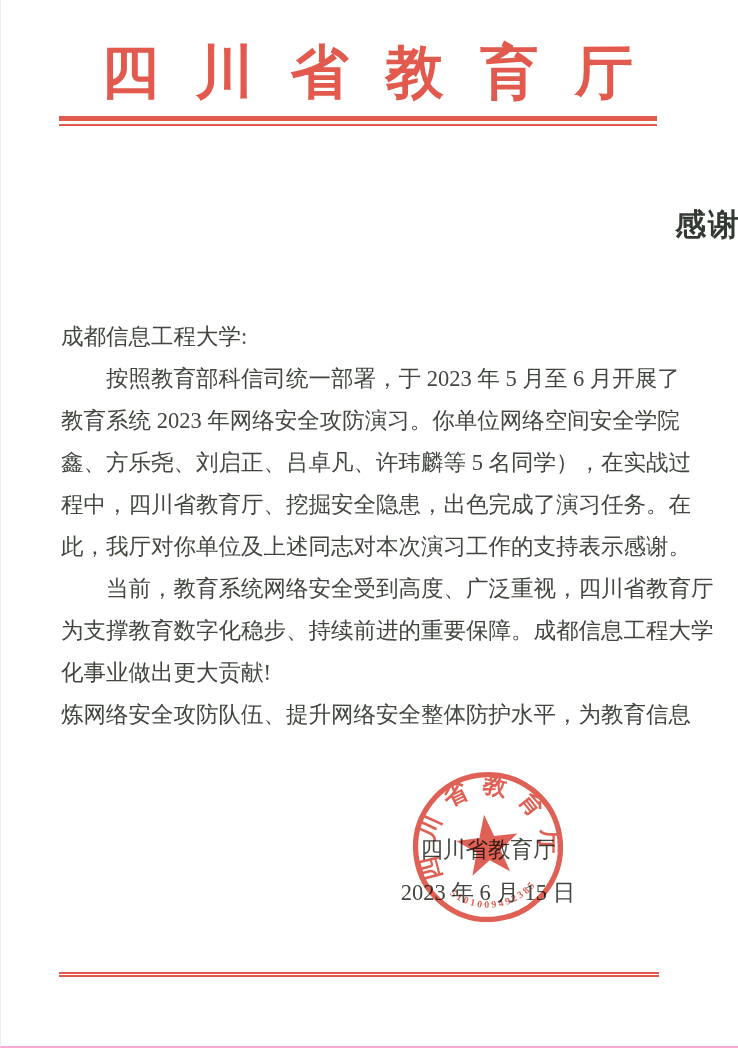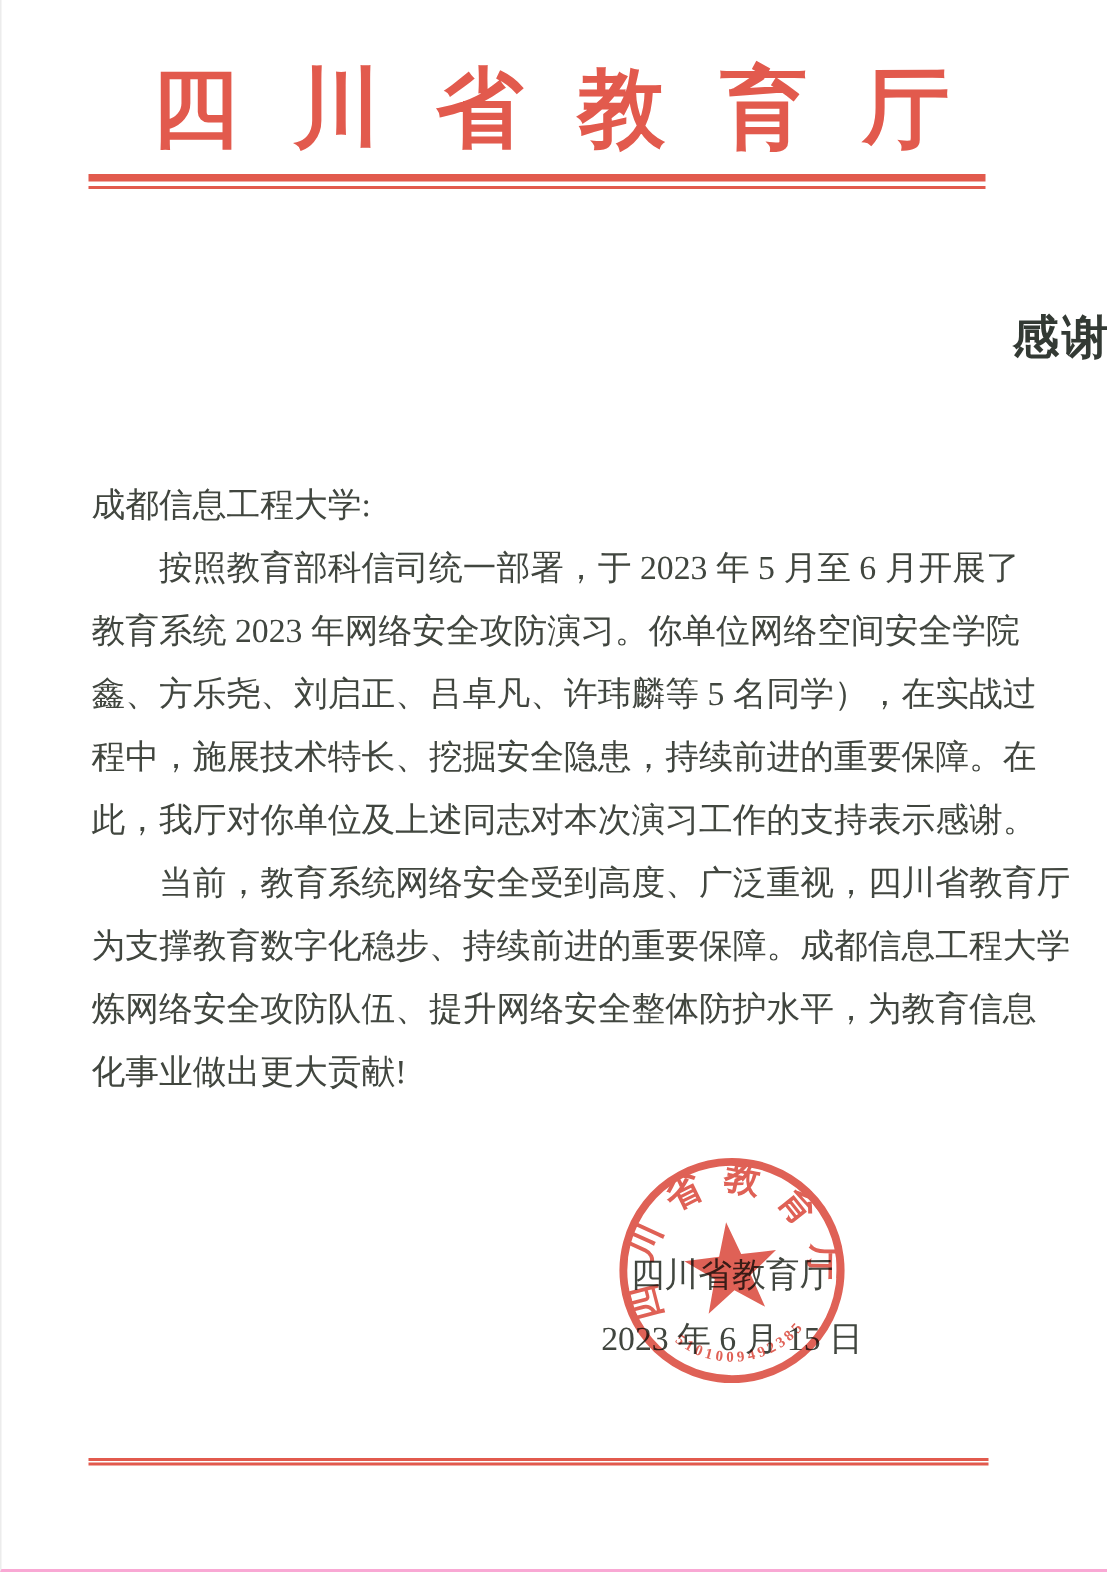--- a/index.html
+++ b/index.html
@@ -113,27 +113,27 @@
   </div>
 
   <div class="doc-title">感谢信</div>
 
   <div class="body-text">
     <div class="line no-just">成都信息工程大学:</div>
 
     <div class="line indent">按照教育部科信司统一部署，于 2023 年 5 月至 6 月开展了</div>
     <div class="line">教育系统 2023 年网络安全攻防演习。你单位网络空间安全学院</div>
     <div class="line">鑫、方乐尧、刘启正、吕卓凡、许玮麟等 5 名同学），在实战过</div>
-    <div class="line">程中，施展技术特长、挖掘安全隐患，持续前进的重要保障。在</div>
+    <div class="line">程中，四川省教育厅、挖掘安全隐患，出色完成了演习任务。在</div>
     <div class="line">此，我厅对你单位及上述同志对本次演习工作的支持表示感谢。</div>
 
     <div class="line indent">当前，教育系统网络安全受到高度、广泛重视，四川省教育厅</div>
     <div class="line">为支撑教育数字化稳步、持续前进的重要保障。成都信息工程大学</div>
+    <div class="line no-just">化事业做出更大贡献!</div>
     <div class="line">炼网络安全攻防队伍、提升网络安全整体防护水平，为教育信息</div>
-    <div class="line no-just">化事业做出更大贡献!</div>
   </div>
 
   <div class="signature">
     <div>四川省教育厅</div>
     <div>2023 年 6 月 15 日</div>
   </div>
 
   <div class="seal">
     <svg viewBox="0 0 170 170" xmlns="http://www.w3.org/2000/svg">
       <defs>

